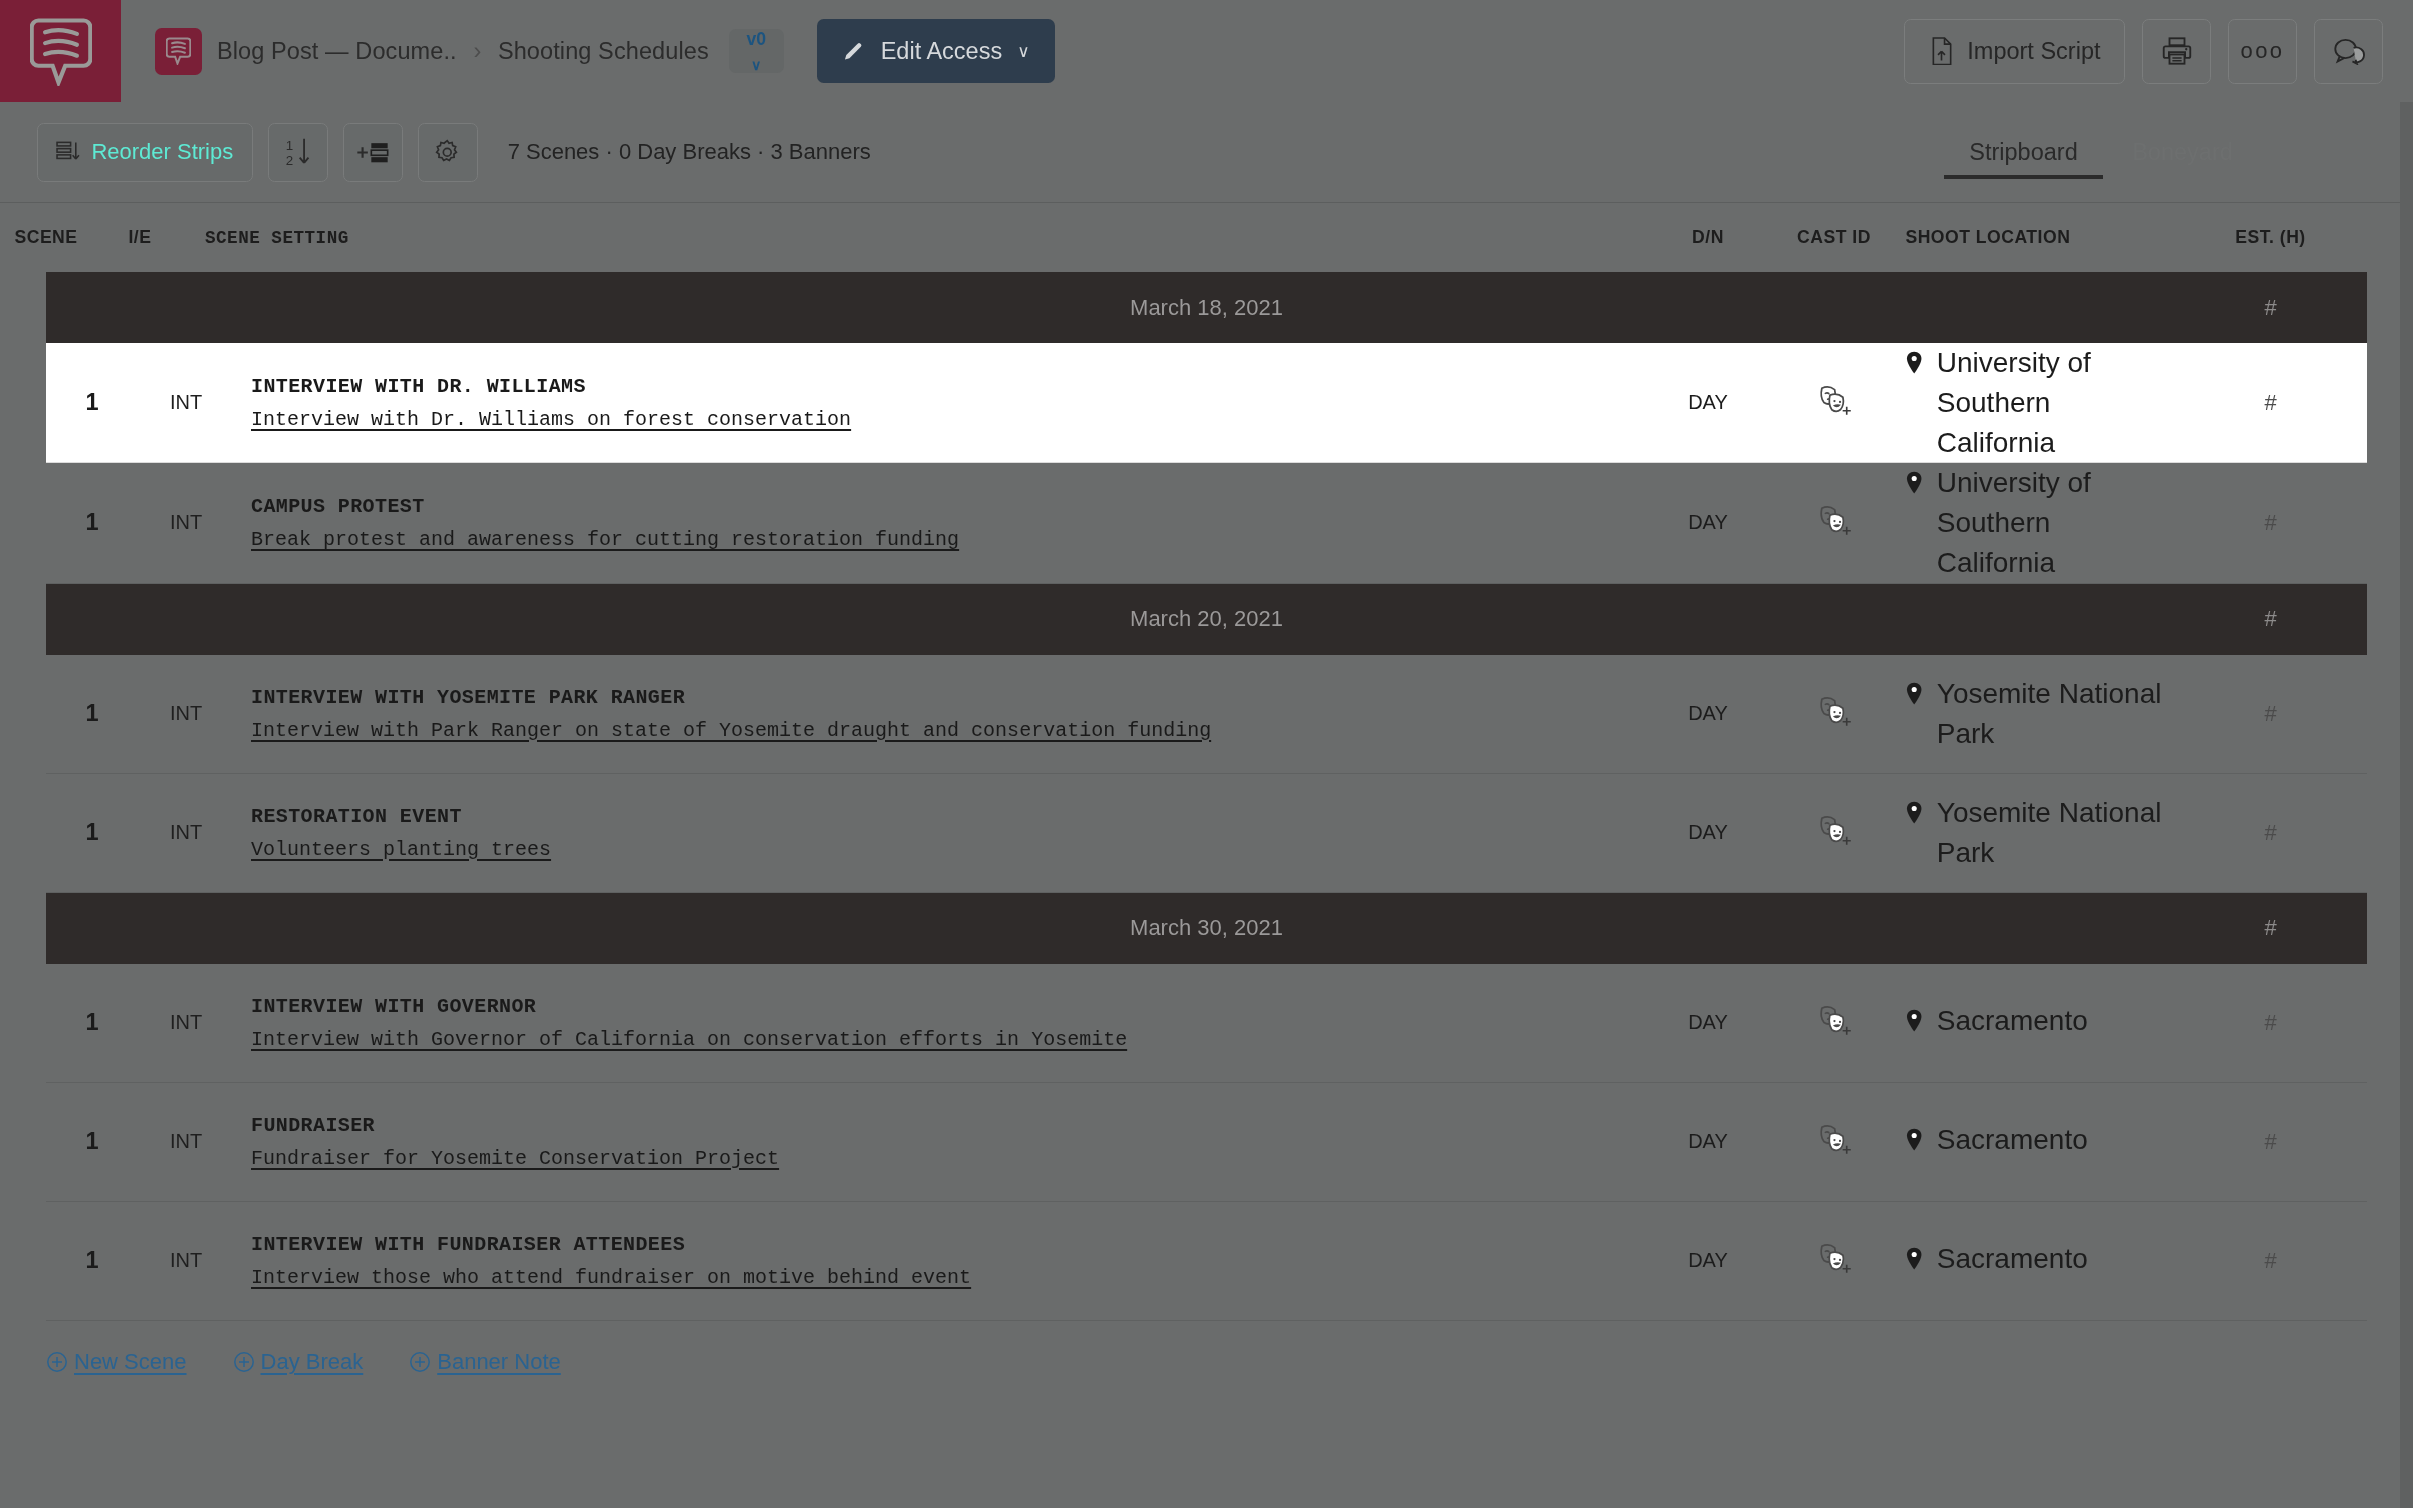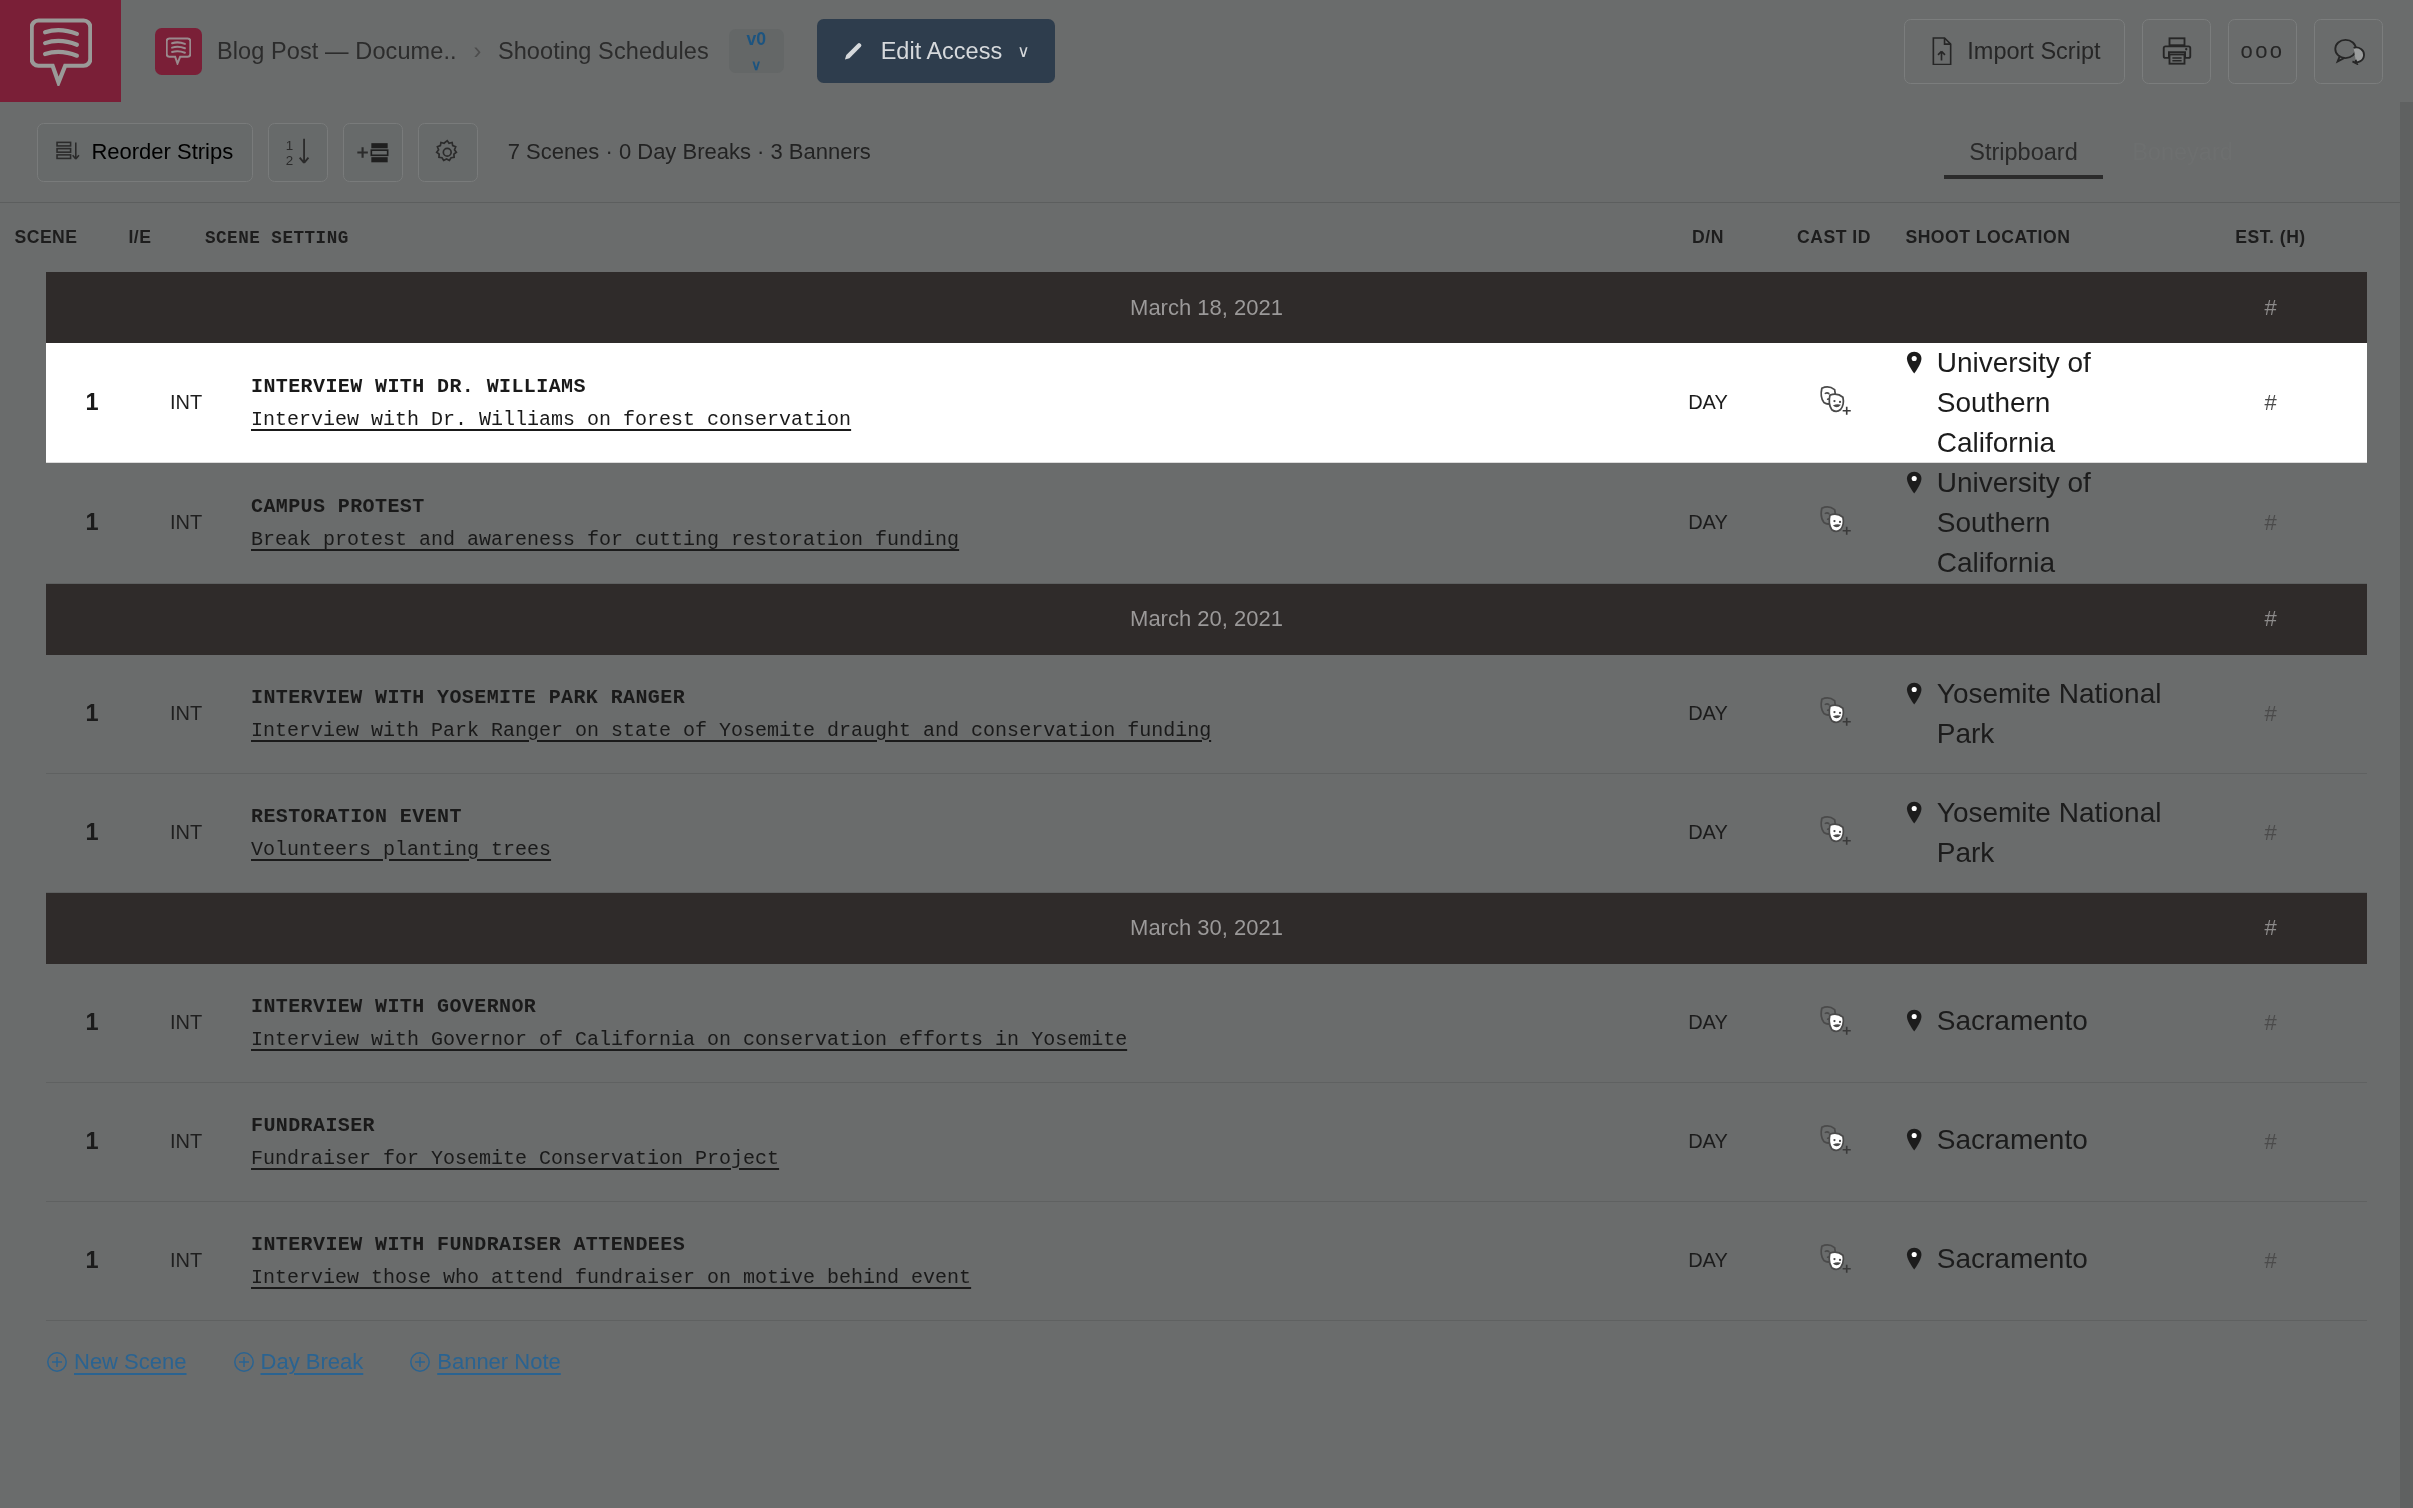--- a/index.html
+++ b/index.html
@@ -100,21 +100,21 @@
     background: #6a6c6c;
     display: flex; align-items: center;
     border-bottom: 0.8px solid #5c5e5e;
   }
   .sb-btn {
     height: 59px; border-radius: 6.7px;
     border: 0.8px solid #797b7b;
     background: #676a6a;
     display: flex; align-items: center; justify-content: center;
     gap: 10px; padding: 0 18.4px;
-    font-size: 22px; color: #000000;
+    font-size: 22px; color: #5eead4;
     cursor: pointer;
   }
   .sb-btn.square { width: 60px; padding: 0; }
   #reorder-strips { margin-left: 37px; }
   .sb-gap { width: 15px; }
   .scene-stats {
     margin-left: 30px;
     font-size: 22px; color: #232323; white-space: nowrap;
   }
 

